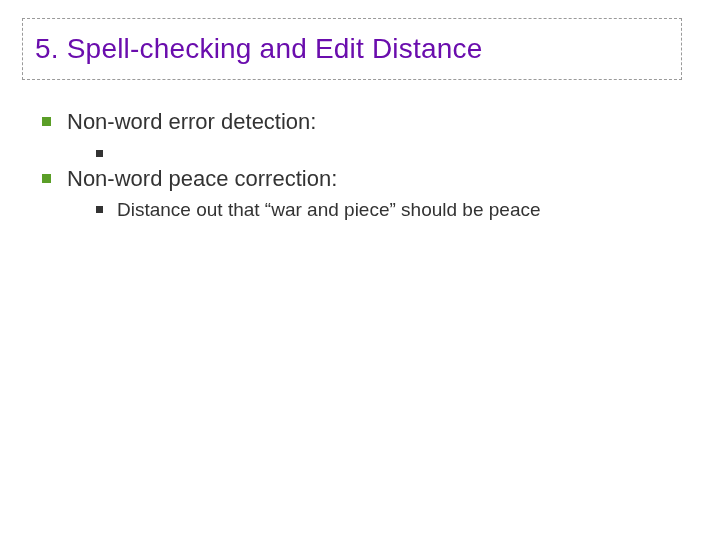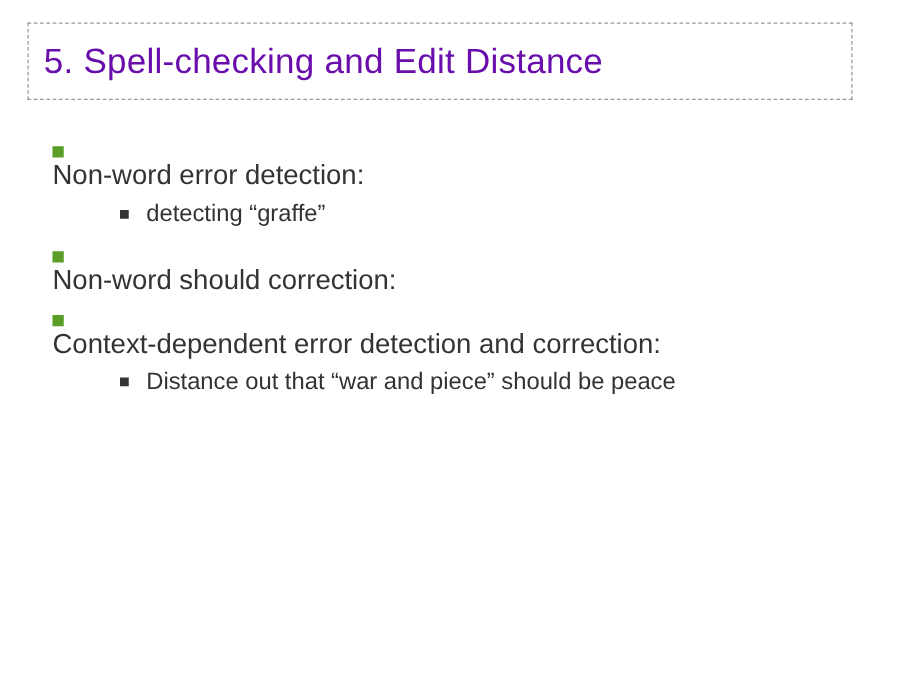--- a/index.html
+++ b/index.html
@@ -28,21 +28,20 @@
     letter-spacing: 0.2px;
   }
   .bullets {
     padding-left: 20px;
   }
   .l1 {
     display: flex;
     align-items: flex-start;
     margin-top: 4px;
     margin-bottom: 4px;
-    flex-direction: column;
   }
   .l1 .marker {
     width: 9px;
     height: 9px;
     background: #5a9e27;
     margin-top: 9px;
     margin-right: 16px;
     flex: 0 0 auto;
   }
   .l1 .text {
@@ -85,33 +84,28 @@
 
   <div class="bullets">
 
     <div class="l1">
       <div class="marker"></div>
       <div class="text">Non-word error detection:</div>
     </div>
     <div class="l2group">
       <div class="l2">
         <div class="marker"></div>
-        <div class="text">detecting “graffe”</div>
       </div>
     </div>
 
     <div class="l1">
       <div class="marker"></div>
-      <div class="text">Non-word should correction:</div>
+      <div class="text">Non-word peace correction:</div>
     </div>
 
-    <div class="l1">
-      <div class="marker"></div>
-      <div class="text">Context-dependent error detection and correction:</div>
-    </div>
     <div class="l2group">
       <div class="l2">
         <div class="marker"></div>
         <div class="text">Distance out that “war and piece” should be peace</div>
       </div>
     </div>
 
   </div>
 </div>
 

